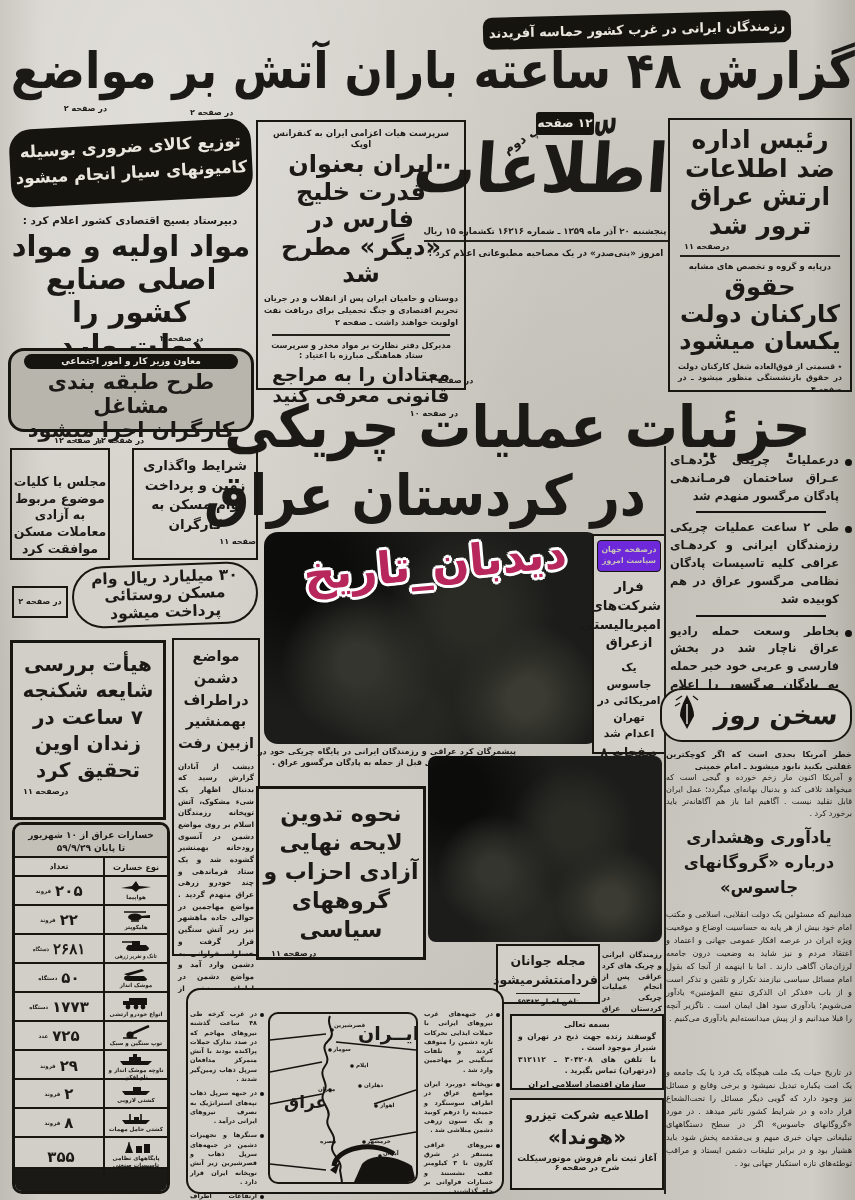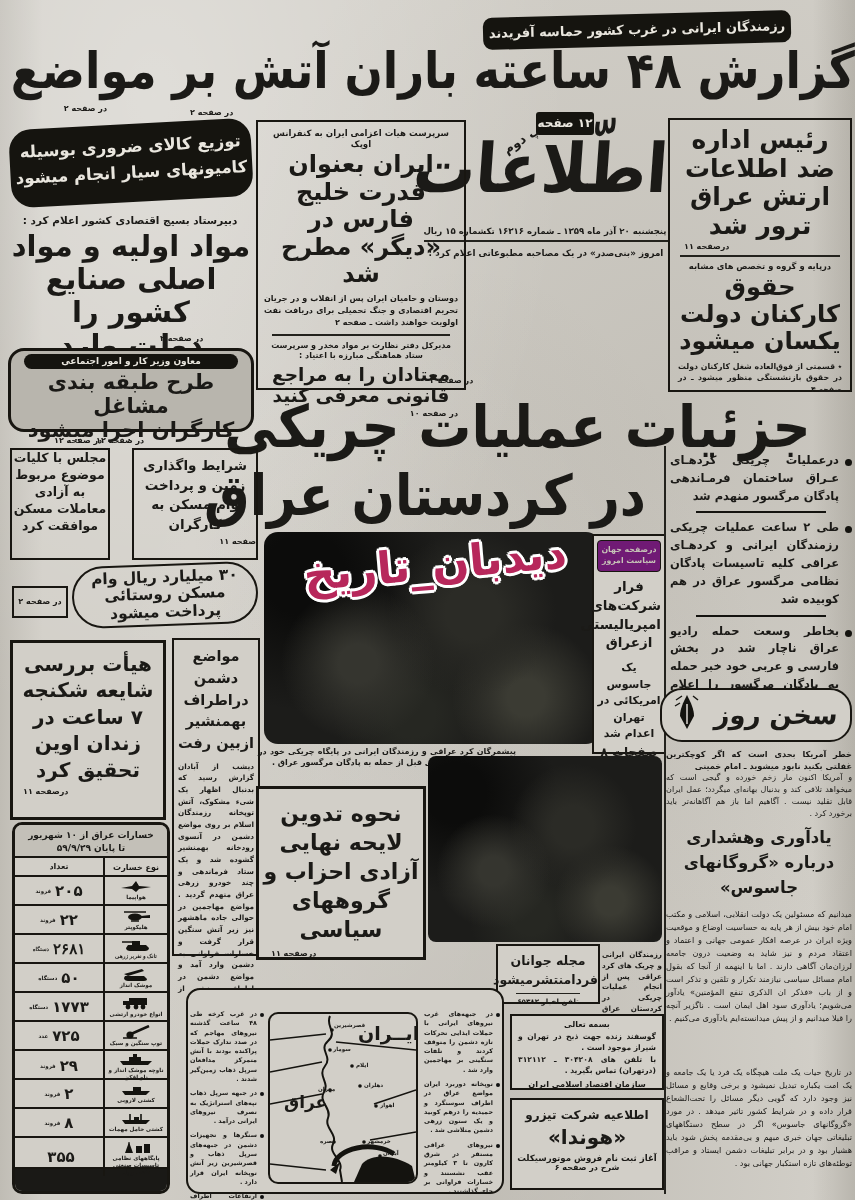--- a/index.html
+++ b/index.html
@@ -103,39 +103,39 @@
     <div class="tiny bold just" style="font-size:7.8px;margin-top:5px;">٭ قسمتی از فوق‌العاده شغل کارکنان دولت در حقوق بازنشستگی منظور میشود ـ در صفحه ۴</div>
   </div>
 
   <div class="abs c k" style="left:424px;top:248px;width:244px;font-size:8.8px;">امروز «بنی‌صدر» در یک مصاحبه مطبوعاتی اعلام کرد :</div>
   <div class="abs pref" style="left:430px;top:376px;">در صفحه ۴</div>
 
   <div class="abs c" style="left:180px;top:396px;width:675px;font-size:53px;font-weight:bold;letter-spacing:-2px;transform:scaleY(1.1);">جزئیات عملیات چریکی</div>
   <div class="abs c" style="left:180px;top:466px;width:490px;font-size:51px;font-weight:bold;letter-spacing:-2px;transform:scaleY(1.1);">در کردستان عراق</div>
 
   <div class="abs pref" style="left:54px;top:436px;">در صفحه ۱۲</div>
-  <div class="abs b" style="left:10px;top:448px;width:100px;height:112px;box-sizing:border-box;display:flex;align-items:flex-start;">
+  <div class="abs b" style="left:10px;top:448px;width:100px;height:112px;box-sizing:border-box;display:flex;align-items:flex-end;">
     <div class="c hl" style="font-size:12.5px;width:100%;line-height:1.35;">مجلس با کلیات موضوع مربوط به آزادی معاملات مسکن موافقت کرد</div>
   </div>
   <div class="abs b" style="left:132px;top:448px;width:126px;height:112px;box-sizing:border-box;padding-top:6px;">
     <div class="c hl" style="font-size:13.5px;line-height:1.45;">شرایط واگذاری زمین و پرداخت وام مسکن به کارگران</div>
     <div class="pref" style="text-align:right;margin-left:8px;margin-top:3px;">صفحه ۱۱</div>
   </div>
   <div class="abs b" style="left:12px;top:586px;width:56px;height:32px;box-sizing:border-box;">
     <div class="c pref" style="line-height:28px;">در صفحه ۲</div>
   </div>
   <div class="abs" style="left:72px;top:564px;width:186px;height:62px;border:2.5px solid #181611;border-radius:31px;box-sizing:border-box;transform:rotate(-2deg);display:flex;align-items:center;">
     <div class="c hl" style="font-size:15.5px;width:100%;">۳۰ میلیارد ریال وام مسکن روستائی پرداخت میشود</div>
   </div>
 
   <div class="abs photo" style="left:264px;top:532px;width:336px;height:212px;"></div>
   <div class="abs watermark" style="left:272px;top:538px;width:326px;font-size:44px;text-align:center;">دیدبان_تاریخ</div>
 
   <div class="abs b paperbg" style="left:592px;top:534px;width:74px;height:220px;box-sizing:border-box;padding:4px 3px;">
-    <div class="c bold" style="background:#701a75;color:#c6c2b7;font-size:7.8px;border-radius:4px;padding:4px 2px;line-height:1.4;border:1.5px solid #181611;">درصفحه جهان سیاست امروز</div>
+    <div class="c bold" style="background:#6d28d9;color:#c6c2b7;font-size:7.8px;border-radius:4px;padding:4px 2px;line-height:1.4;border:1.5px solid #181611;">درصفحه جهان سیاست امروز</div>
     <div class="c hl" style="font-size:13.5px;margin-top:5px;line-height:1.4;">فرار شرکت‌های امپریالیستی ازعراق</div>
     <div class="c hl" style="font-size:11px;margin-top:8px;line-height:1.5;">یک جاسوس امریکائی در تهران اعدام شد</div>
     <div class="c" style="font-size:12px;font-weight:bold;margin-top:2px;">صفحات ۸ و ۱۱</div>
   </div>
 
   <div class="abs" style="left:670px;top:452px;width:182px;">
     <div class="bullet">درعملیات چریکی کردهـای عـراق ساختمان فرمـاندهی پادگان مرگسور منهدم شد</div>
     <div class="bsep"></div>
     <div class="bullet">طی ۲ ساعت عملیات چریکی رزمندگان ایرانی و کردهـای عراقی کلیه تاسیسات پادگان نظامی مرگسور عراق در هم کوبیده شد</div>
     <div class="bsep"></div>

